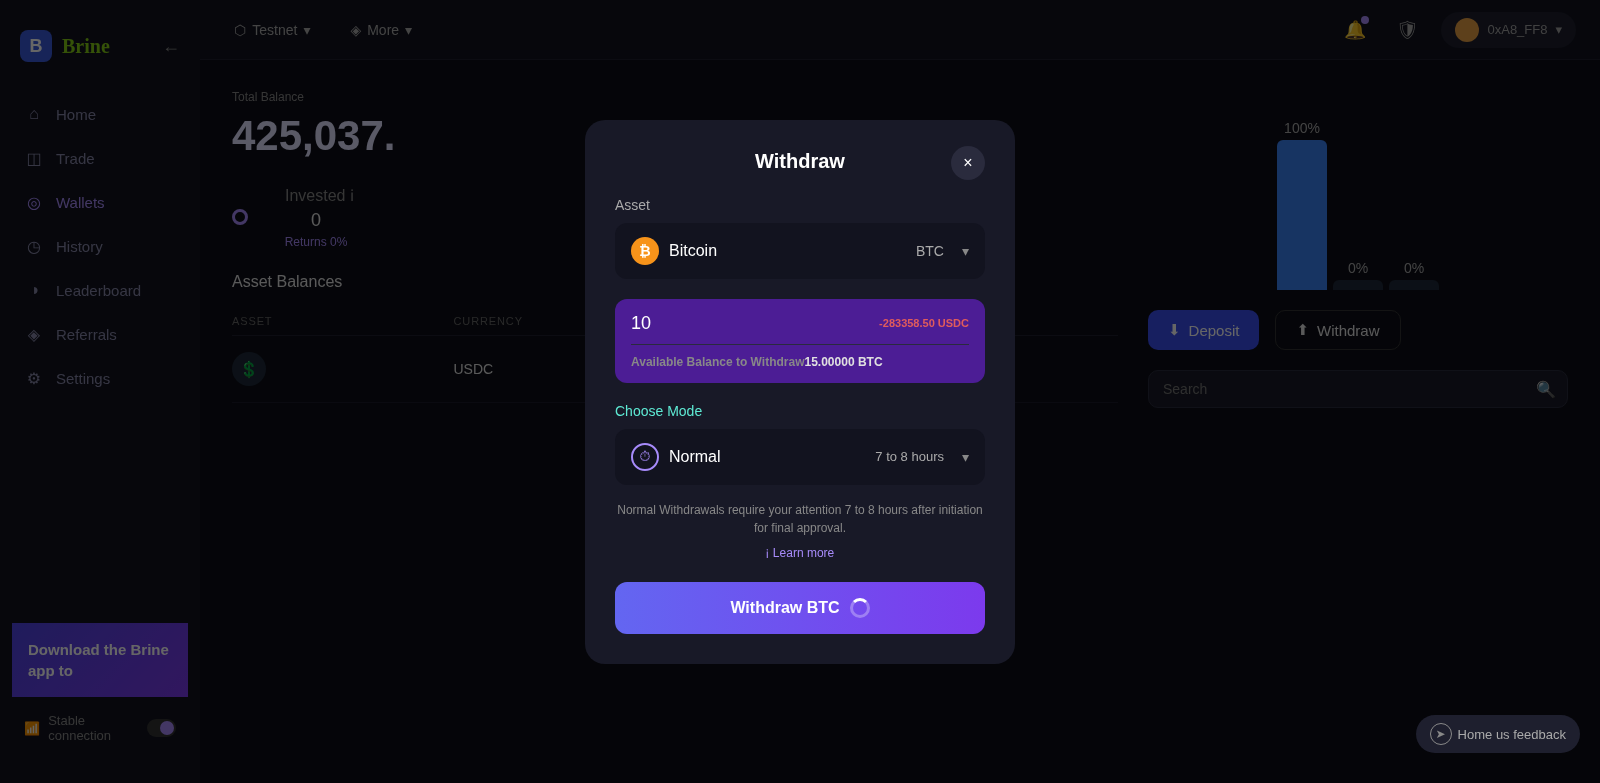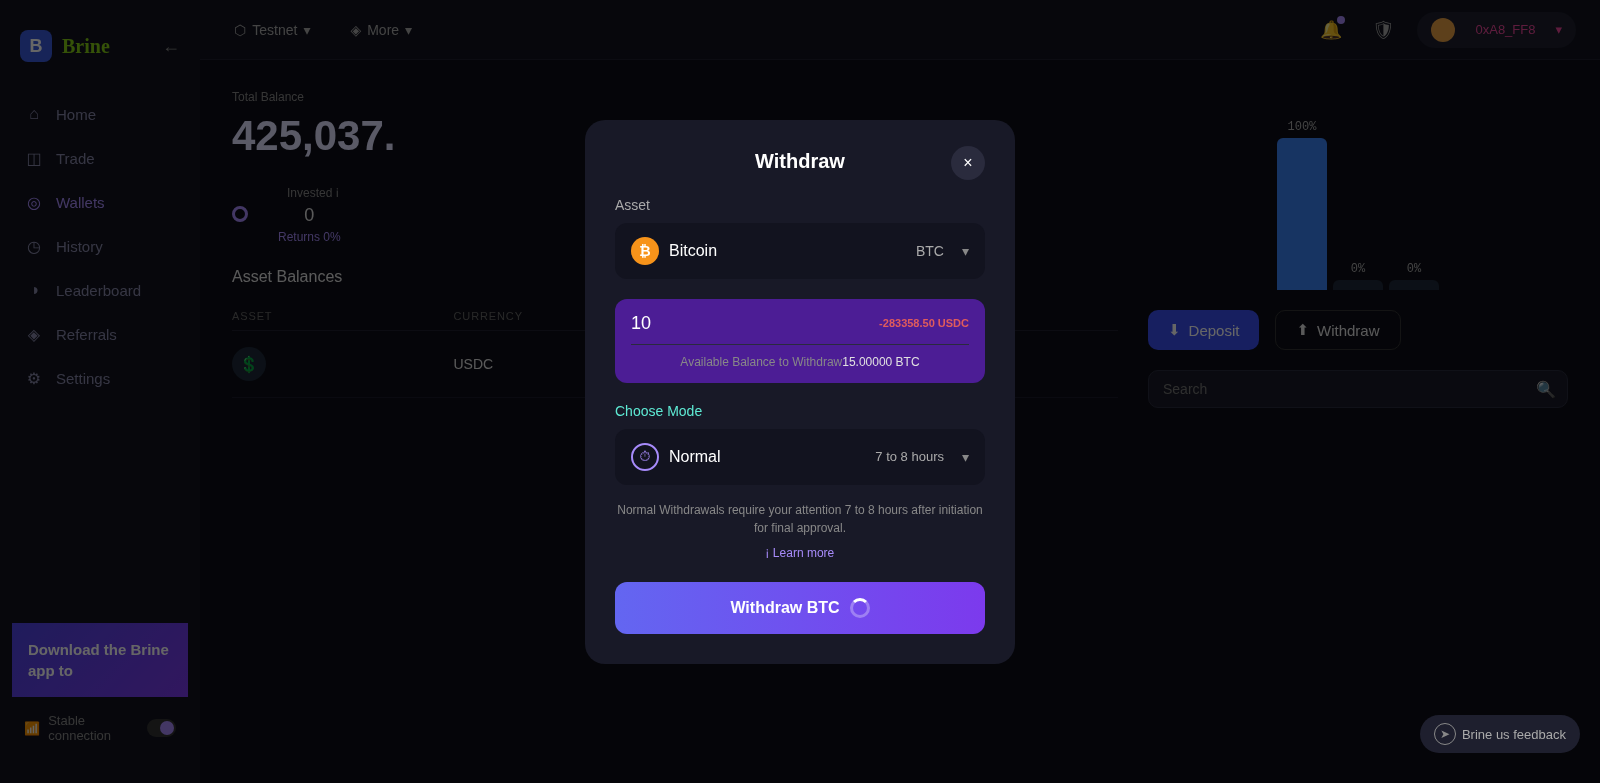--- a/index.html
+++ b/index.html
@@ -175,26 +175,26 @@
       display: flex;
       align-items: center;
       justify-content: center;
       color: #aaa;
       cursor: pointer;
       font-size: 18px;
     }
     .wallet-btn {
       display: flex;
       align-items: center;
-      gap: 20px;
+      gap: 8px;
       background: #1e1f2e;
       border-radius: 20px;
       padding: 6px 14px;
       cursor: pointer;
-      color: #ec4899;
+      color: #a3a3a3;
       font-size: 13px;
     }
     .wallet-avatar {
       width: 24px;
       height: 24px;
       background: #e8a045;
       border-radius: 50%;
     }
 
     
@@ -242,21 +242,21 @@
       align-items: center;
       gap: 4px;
     }
     .stat-circle {
       width: 16px;
       height: 16px;
       border-radius: 50%;
       border: 3px solid #a78bfa;
     }
     .stat-label {
-      font-size: 12px;
+      font-size: 16px;
       color: #888;
       display: flex;
       align-items: center;
       gap: 4px;
       margin-left: 7px;
     }
     .stat-value {
       font-size: 18px;
       color: #e0e0e0;
     }
@@ -323,24 +323,23 @@
       padding-top: 30px;
     }
     .bar-col {
       display: flex;
       flex-direction: column;
       align-items: center;
       justify-content: flex-end;
       height: 100%;
     }
     .bar-label-top {
-      font-size: 12px;
+      font-size: 14px;
       color: #aaa;
       margin-bottom: 4px;
-      font-family: Liberation Mono, monospace;
     }
     .bar {
       width: 50px;
       border-radius: 6px 6px 0 0;
     }
 
     
     .action-buttons {
       display: flex;
       gap: 16px;
@@ -508,23 +507,24 @@
       color: #e05c5c;
       font-weight: bold;
     }
     .amount-divider {
       border: none;
       border-top: 1px solid #2a2b3d;
       margin-bottom: 10px;
     }
     .available-row {
       display: flex;
-      justify-content: center;
+      justify-content: flex-start;
       font-size: 12px;
       color: #888;
+      font-weight: bold;
     }
     .available-btc {
       color: #e0e0e0;
       font-size: 12px;
     }
 
     .choose-mode-label {
       font-size: 14px;
       color: #5eead4;
       margin-bottom: 10px;
@@ -829,14 +829,14 @@
 
     <button class="withdraw-btn-modal">
       <span>Withdraw BTC</span>
       <div class="spinner"></div>
     </button>
   </div>
 </div>
 
 <div class="feedback-btn">
   <div class="arrow-right-circle">➤</div>
-  <span>Brine us feedback</span>
+  <span>Home us feedback</span>
 </div>
 
 </body></html>

